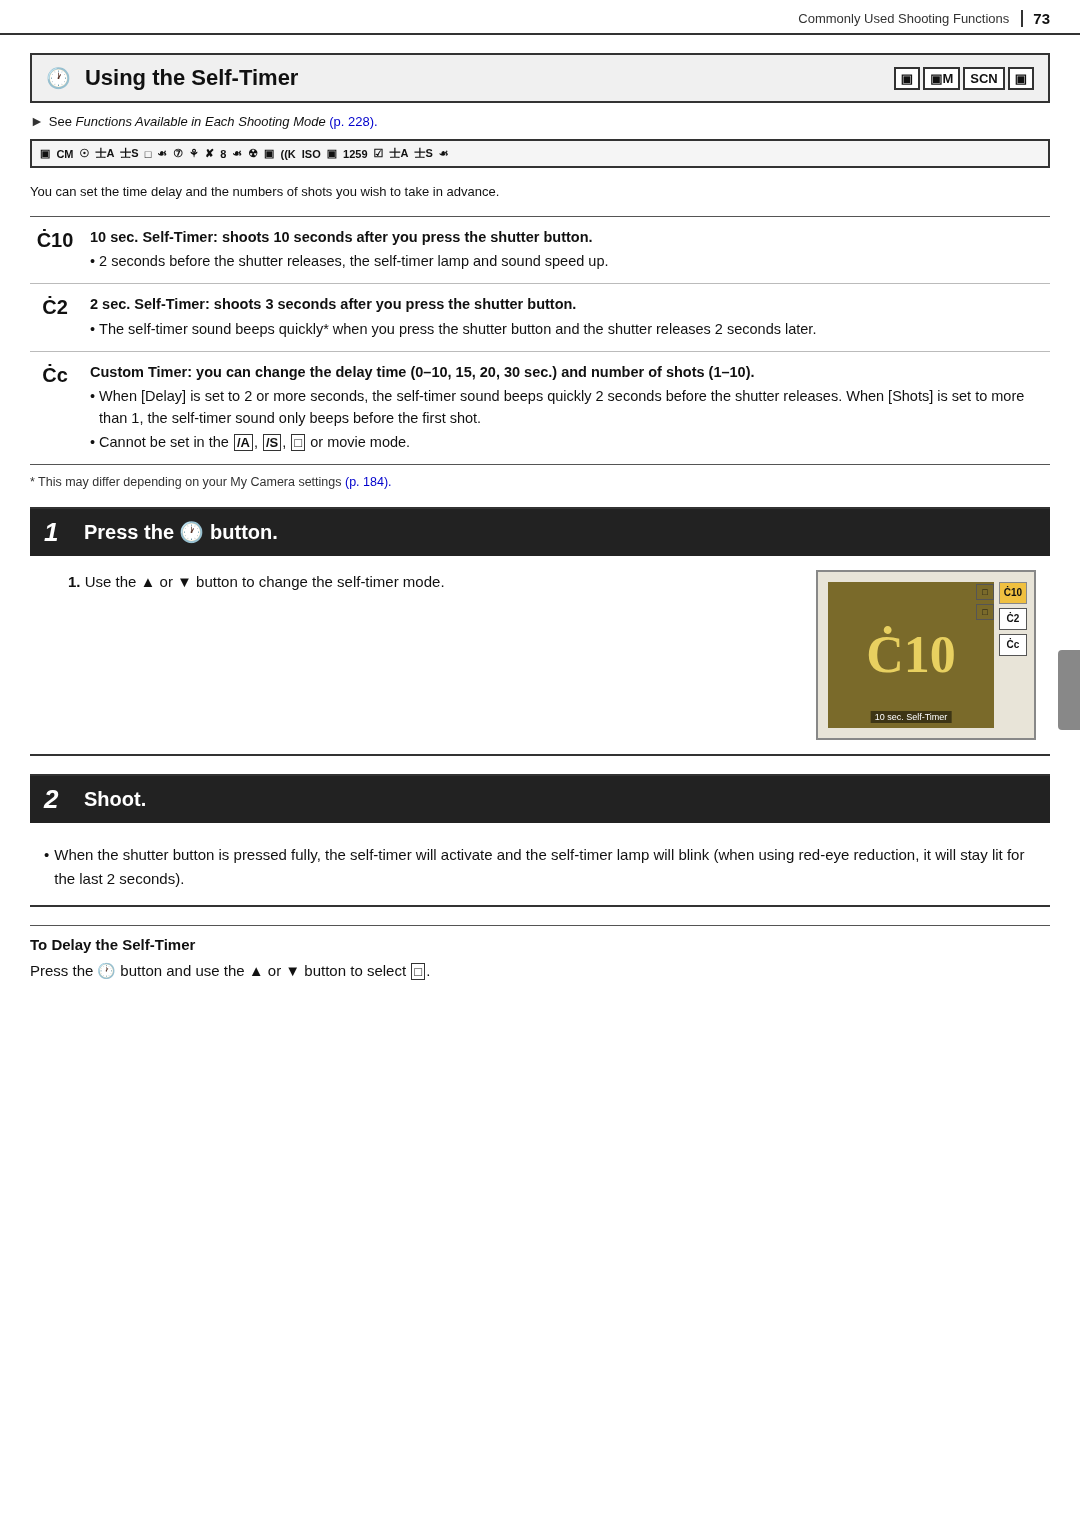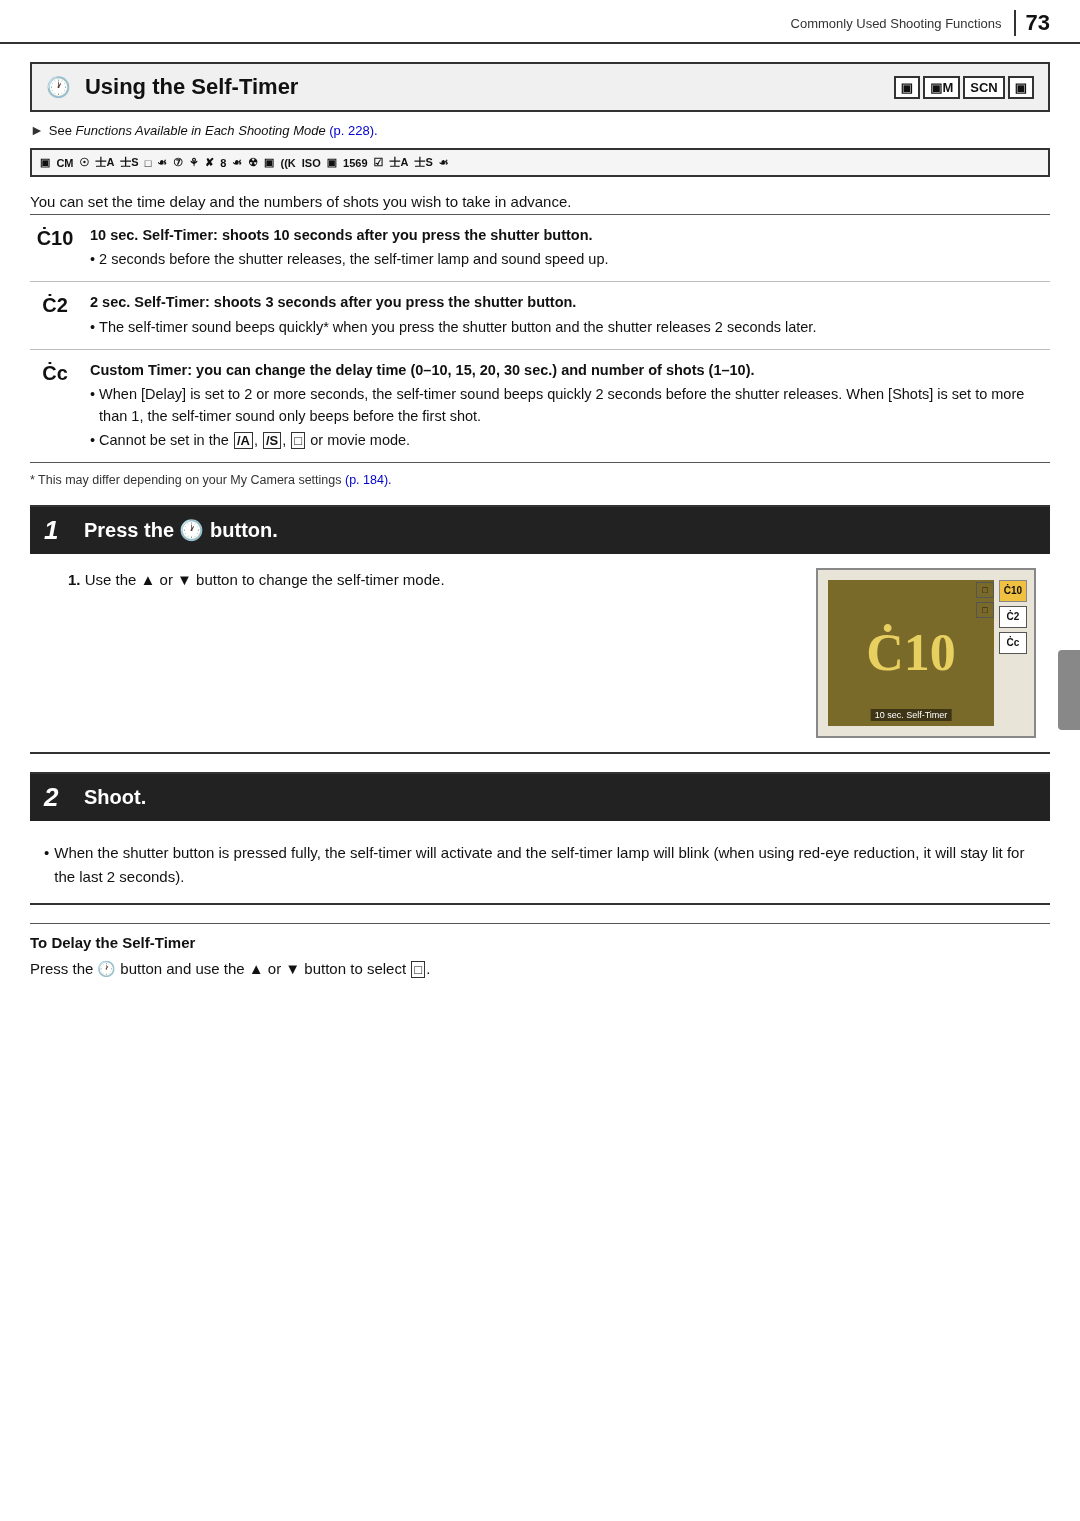--- a/index.html
+++ b/index.html
@@ -21,21 +21,21 @@
       padding: 10px 30px 6px 30px;
       border-bottom: 2px solid #333;
       margin-bottom: 12px;
     }
     .header-text {
       font-size: 13px;
       color: #333;
       margin-right: 12px;
     }
     .page-number {
-      font-size: 22px;
+      font-size: 15px;
       font-weight: bold;
       color: #111;
       border-left: 2px solid #333;
       padding-left: 10px;
     }
 
     
     .main-content {
       padding: 0 30px 30px 30px;
     }
@@ -104,22 +104,23 @@
     }
     .mode-strip-icon {
       font-size: 11px;
       font-weight: bold;
       color: #111;
       padding: 1px 2px;
     }
 
     
     .intro-para {
-      font-size: 15px;
+      font-size: 13px;
       line-height: 1.5;
+      margin-bottom: 14px;
     }
 
     
     .timer-table {
       border-top: 1.5px solid #555;
       border-bottom: 1.5px solid #555;
       margin-bottom: 10px;
       width: 100%;
     }
     .timer-row {
@@ -385,21 +386,21 @@
     <span class="mode-strip-icon">⑦</span>
     <span class="mode-strip-icon">⚘</span>
     <span class="mode-strip-icon">✘</span>
     <span class="mode-strip-icon">8</span>
     <span class="mode-strip-icon">☙</span>
     <span class="mode-strip-icon">☢</span>
     <span class="mode-strip-icon">▣</span>
     <span class="mode-strip-icon">((K</span>
     <span class="mode-strip-icon">ISO</span>
     <span class="mode-strip-icon">▣</span>
-    <span class="mode-strip-icon">1569</span>
+    <span class="mode-strip-icon">1259</span>
     <span class="mode-strip-icon">☑</span>
     <span class="mode-strip-icon">⼠A</span>
     <span class="mode-strip-icon">⼠S</span>
     <span class="mode-strip-icon">☙</span>
   </div>
 
   <p class="intro-para">You can set the time delay and the numbers of shots you wish to take in advance.</p>
 
   <div class="timer-table">
 

